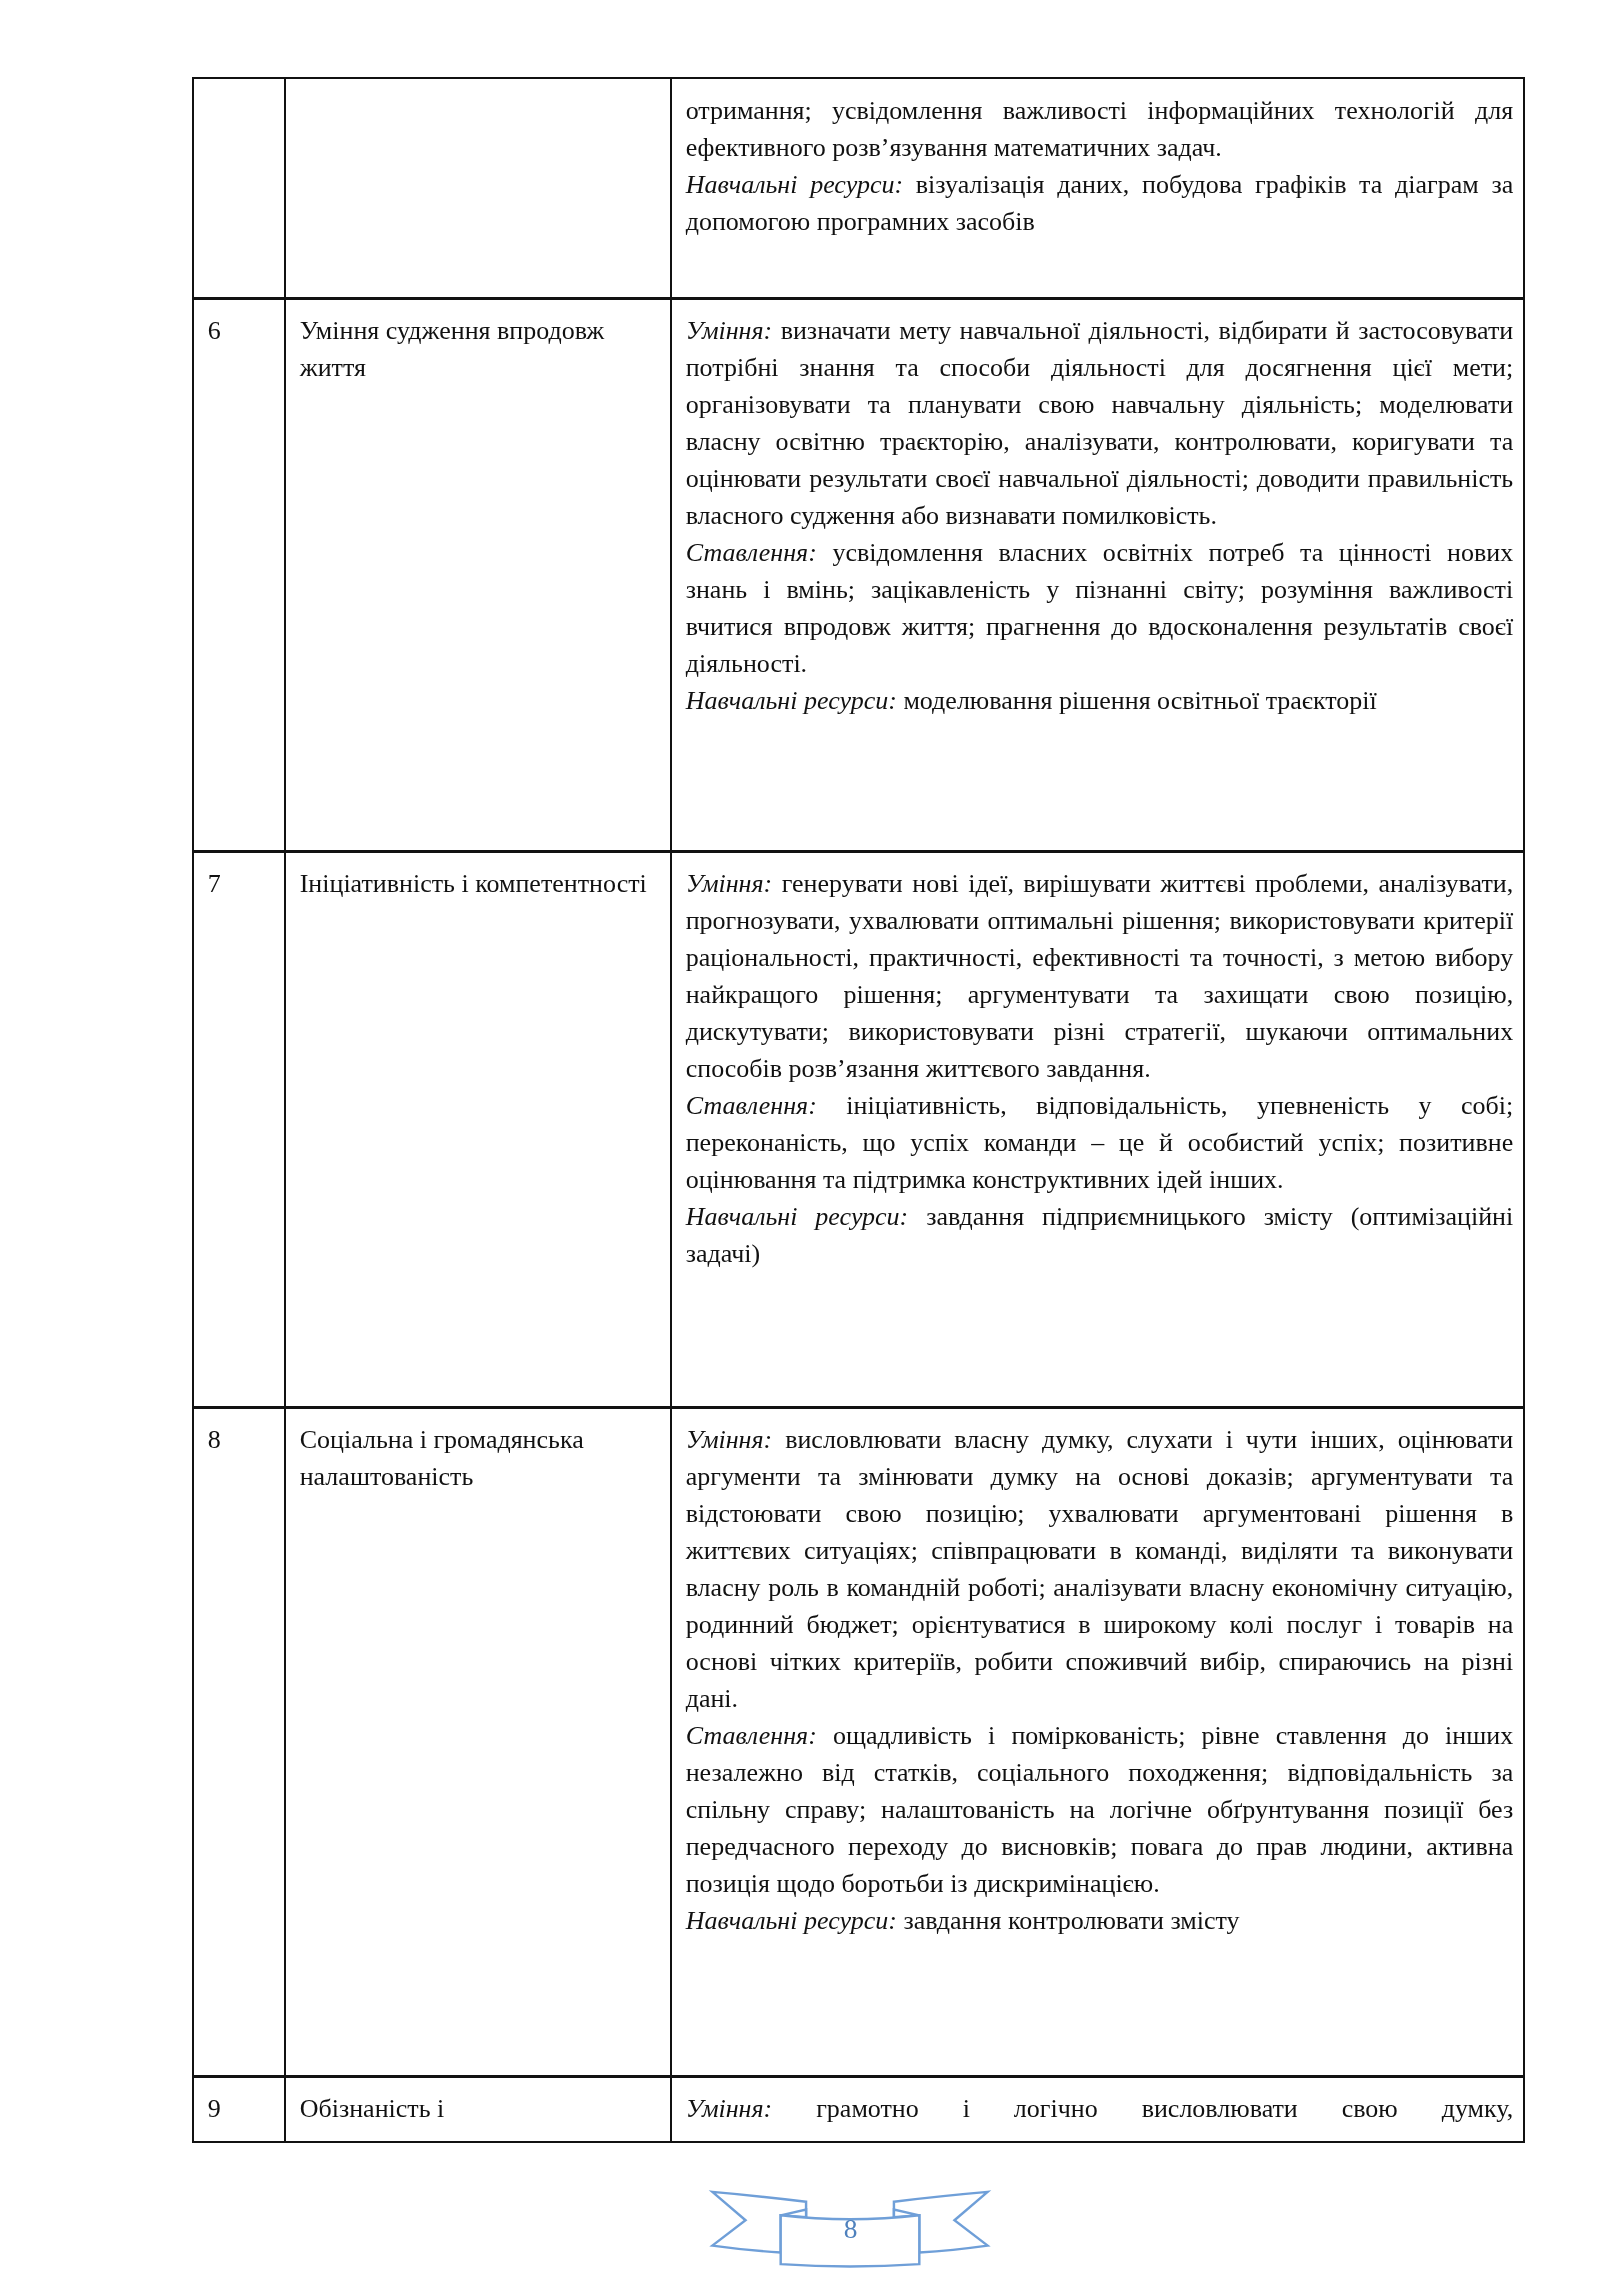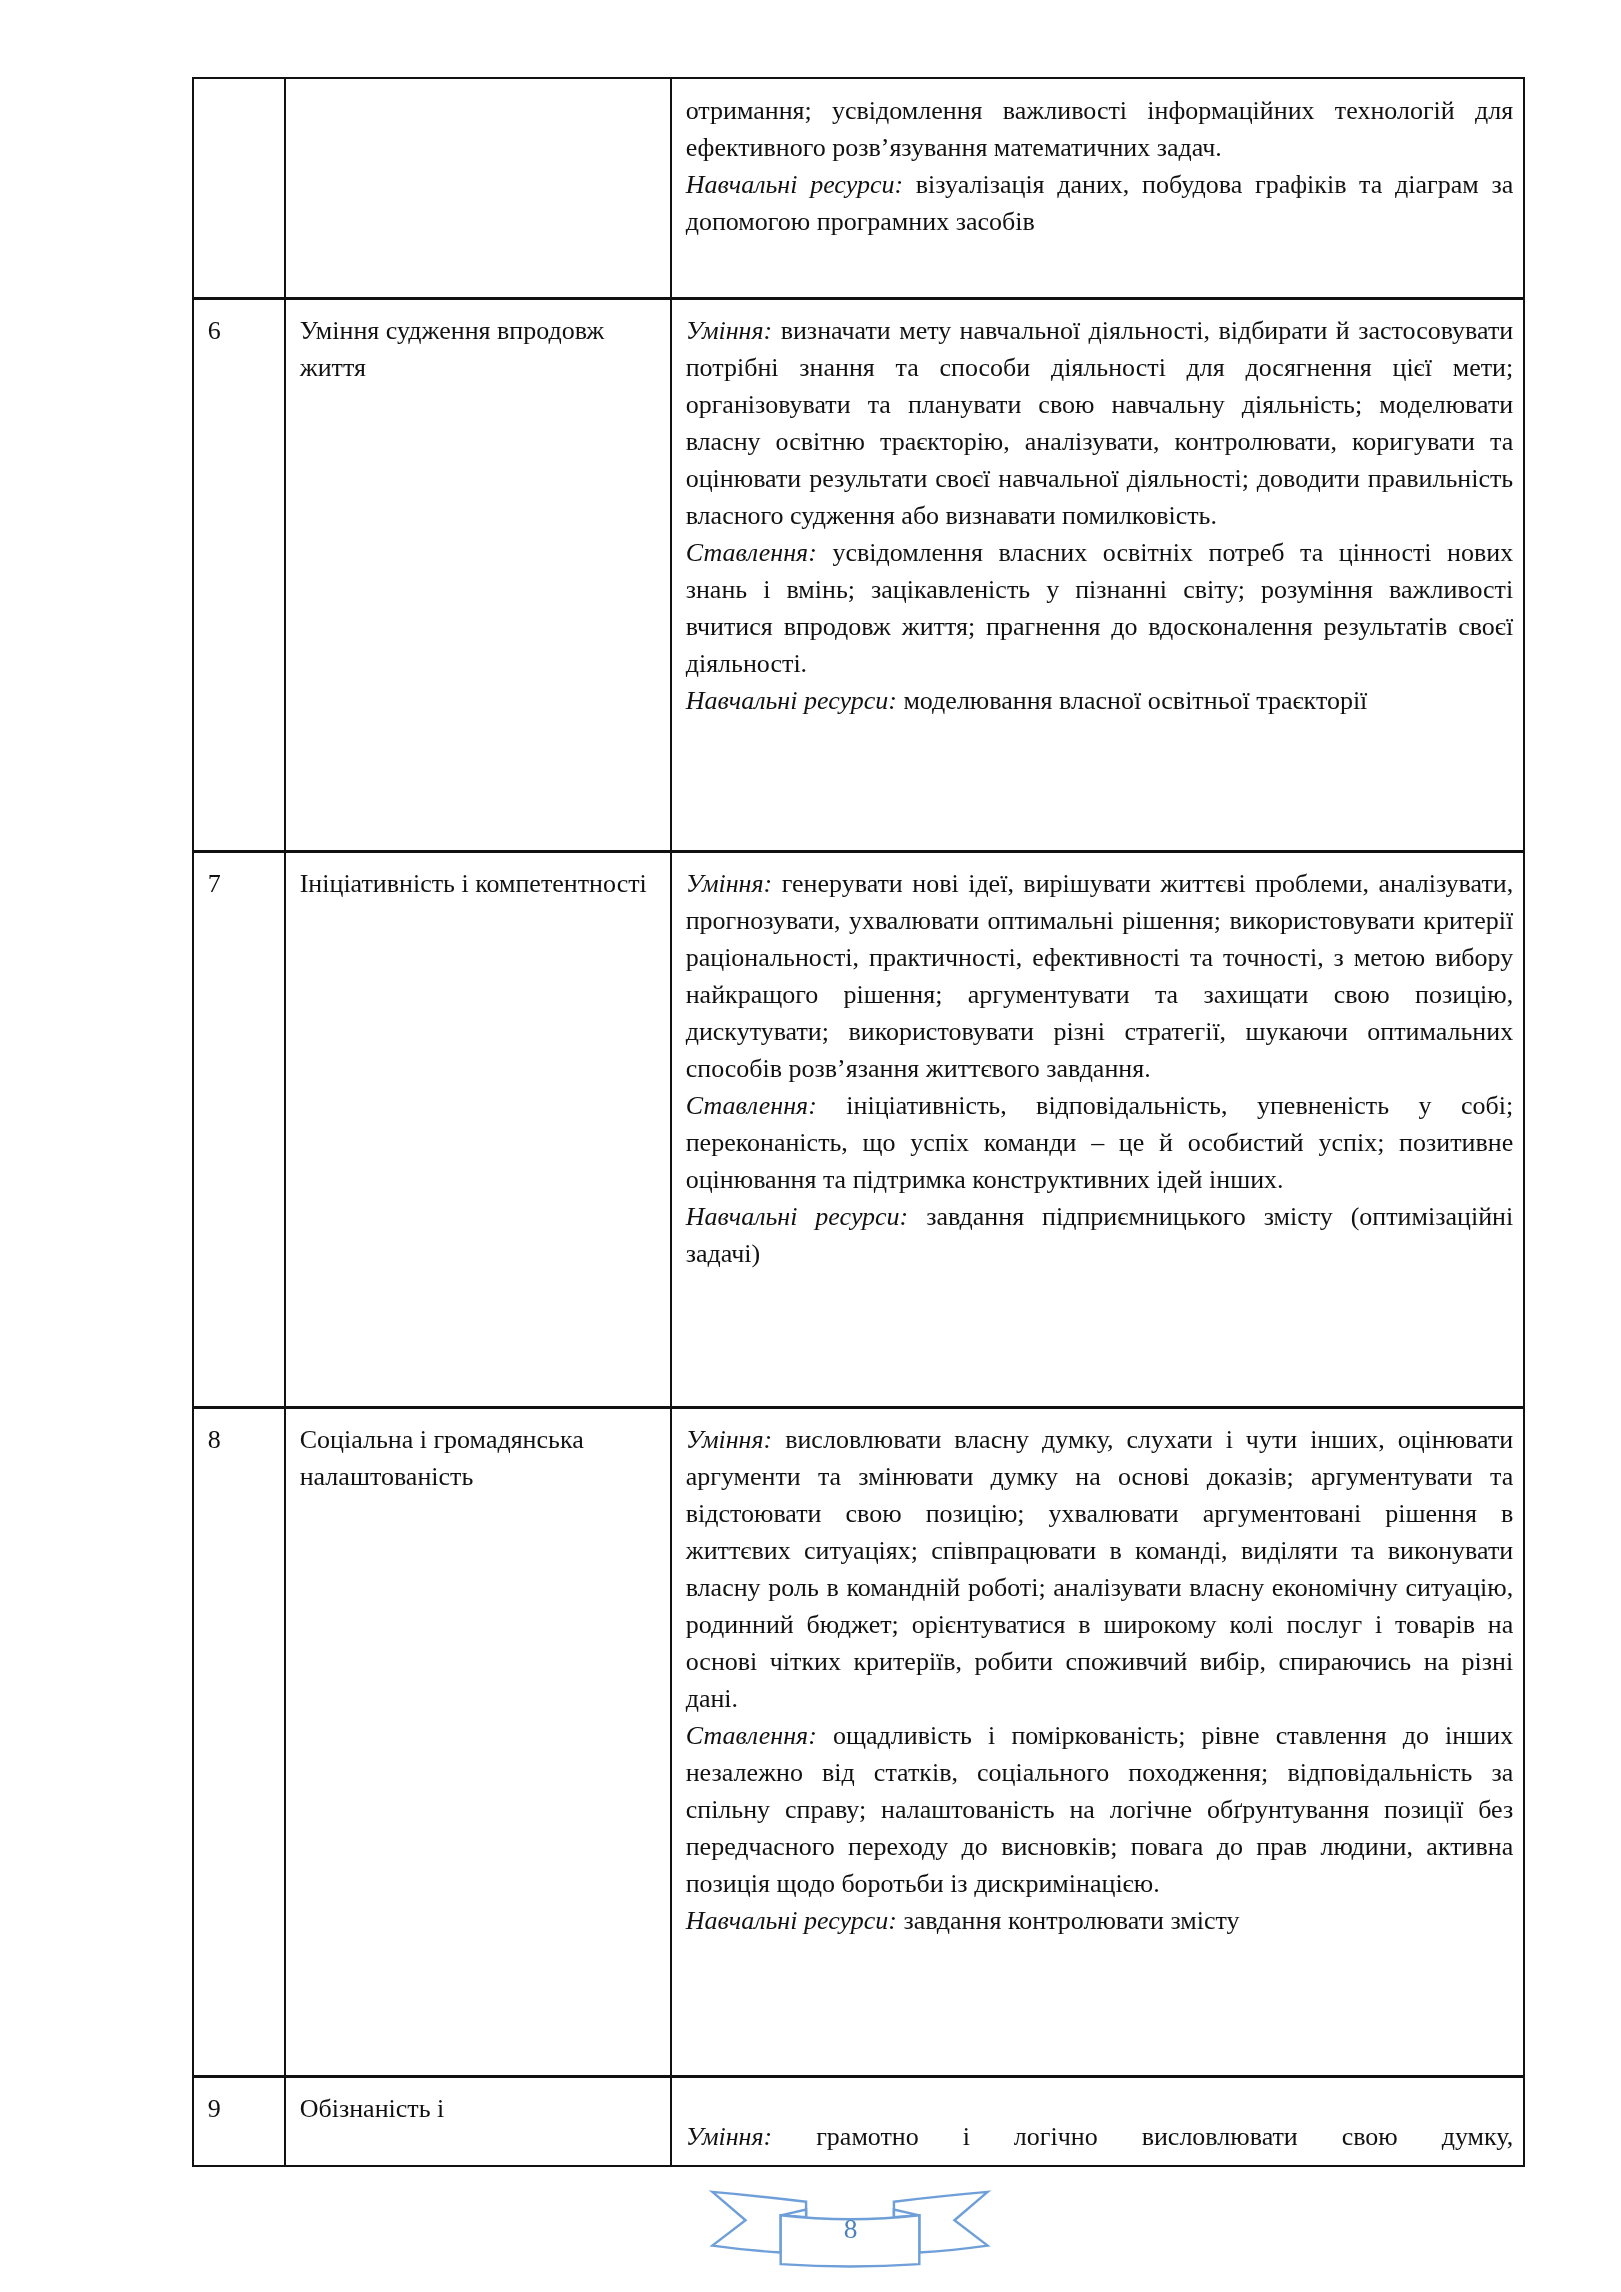--- a/index.html
+++ b/index.html
@@ -88,21 +88,21 @@
         <p><span class="label">Навчальні ресурси:</span><span> візуалізація даних, побудова графіків та діаграм за допомогою програмних засобів</span></p>
       </td>
     </tr>
 
     <tr class="thick-top" style="height:553px;">
       <td><span>6</span></td>
       <td><span>Уміння судження впродовж життя</span></td>
       <td class="desc">
         <p><span class="label">Уміння:</span><span> визначати мету навчальної діяльності, відбирати й застосовувати потрібні знання та способи діяльності для досягнення цієї мети; організовувати та планувати свою навчальну діяльність; моделювати власну освітню траєкторію, аналізувати, контролювати, коригувати та оцінювати результати своєї навчальної діяльності; доводити правильність власного судження або визнавати помилковість.</span></p>
         <p><span class="label">Ставлення:</span><span> усвідомлення власних освітніх потреб та цінності нових знань і вмінь; зацікавленість у пізнанні світу; розуміння важливості вчитися впродовж життя; прагнення до вдосконалення результатів своєї діяльності.</span></p>
-        <p><span class="label">Навчальні ресурси:</span><span> моделювання власної освітньої траєкторії</span></p>
+        <p><span class="label">Навчальні ресурси:</span><span> моделювання рішення освітньої траєкторії</span></p>
       </td>
     </tr>
 
     <tr class="thick-top" style="height:556px;">
       <td><span>7</span></td>
       <td><span>Ініціативність і компетентності</span></td>
       <td class="desc">
         <p><span class="label">Уміння:</span><span> генерувати нові ідеї, вирішувати життєві проблеми, аналізувати, прогнозувати, ухвалювати оптимальні рішення; використовувати критерії раціональності, практичності, ефективності та точності, з метою вибору найкращого рішення; аргументувати та захищати свою позицію, дискутувати; використовувати різні стратегії, шукаючи оптимальних способів розв’язання життєвого завдання.</span></p>
         <p><span class="label">Ставлення:</span><span> ініціативність, відповідальність, упевненість у собі; переконаність, що успіх команди – це й особистий успіх; позитивне оцінювання та підтримка конструктивних ідей інших.</span></p>
         <p><span class="label">Навчальні ресурси:</span><span> завдання підприємницького змісту (оптимізаційні задачі)</span></p>
@@ -116,21 +116,21 @@
         <p><span class="label">Уміння:</span><span> висловлювати власну думку, слухати і чути інших, оцінювати аргументи та змінювати думку на основі доказів; аргументувати та відстоювати свою позицію; ухвалювати аргументовані рішення в життєвих ситуаціях; співпрацювати в команді, виділяти та виконувати власну роль в командній роботі; аналізувати власну економічну ситуацію, родинний бюджет; орієнтуватися в широкому колі послуг і товарів на основі чітких критеріїв, робити споживчий вибір, спираючись на різні дані.</span></p>
         <p><span class="label">Ставлення:</span><span> ощадливість і поміркованість; рівне ставлення до інших незалежно від статків, соціального походження; відповідальність за спільну справу; налаштованість на логічне обґрунтування позиції без передчасного переходу до висновків; повага до прав людини, активна позиція щодо боротьби із дискримінацією.</span></p>
         <p><span class="label">Навчальні ресурси:</span><span> завдання контролювати змісту</span></p>
       </td>
     </tr>
 
     <tr class="thick-top" style="height:66px;">
       <td><span>9</span></td>
       <td><span>Обізнаність і</span></td>
       <td class="desc">
-        <p style="text-align-last: justify; margin-top: 28px;"><span class="label">Уміння:</span><span> грамотно і логічно висловлювати свою думку,</span></p>
+        <p style="text-align-last: justify;"><span class="label">Уміння:</span><span> грамотно і логічно висловлювати свою думку,</span></p>
       </td>
     </tr>
   </tbody>
 </table>
 
 <div class="footer">
   <svg width="284" height="82" viewBox="0 0 290 84">
     <g fill="#ffffff" stroke="#6f9fd8" stroke-width="2.5" stroke-linejoin="miter">
 
       <path d="M4 4 Q 50 8 100 14 L 100 30 L 74 28 L 74 66 Q 40 64 4 59 L 38 33 Z"></path>

